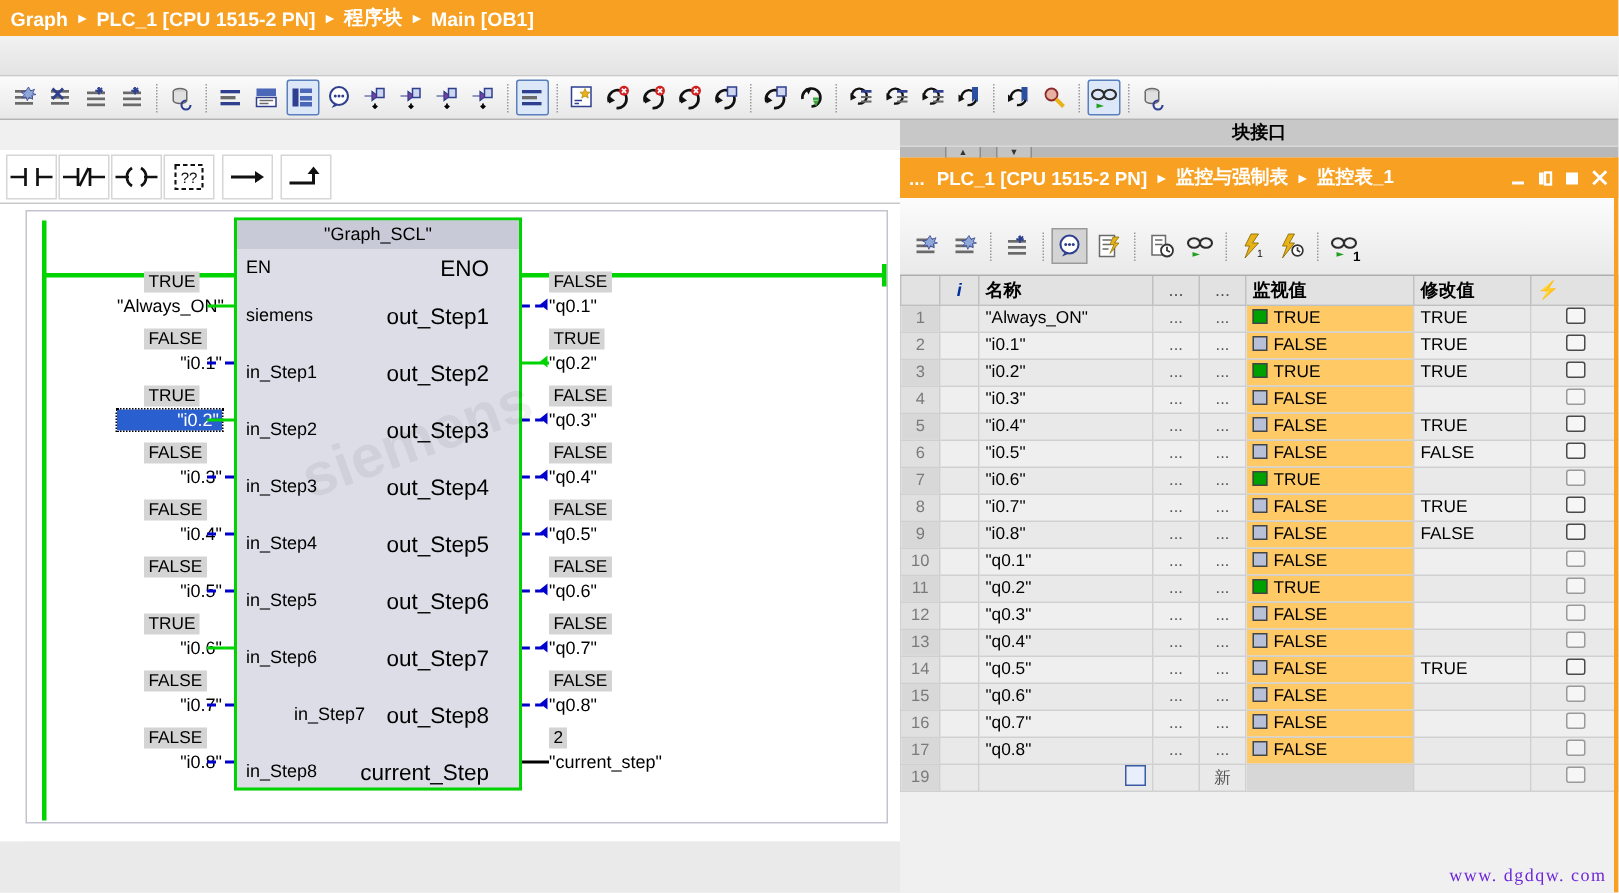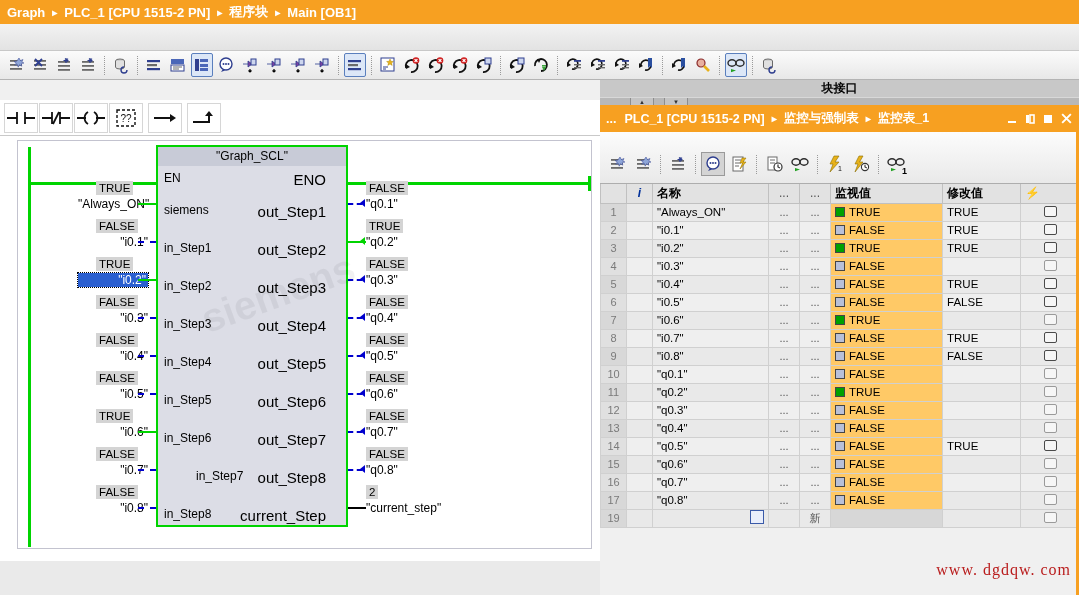--- a/index.html
+++ b/index.html
@@ -180,22 +180,22 @@
   .sq.on { background: #00a000; }
   .sq.off { background: #b8c0d8; }
   .chk { display:inline-block; width:13px; height:11px; border:1px solid #9a9a9a;
          background: #f6f6f6; border-radius: 2px; }
   .chk.dark { border-color: #4a4a4a; }
   .wt-footer {
     position: absolute; left: 600px; top: 566px; width: 479px; height: 29px;
     background: #f0f0f0;
   }
   .wmark {
-    position:absolute; right: 8px; bottom: 16px; color: #b91c1c;
-    font-size: 16px; font-family: "Liberation Serif", serif; letter-spacing: 1px;
+    position:absolute; right: 8px; bottom: 4px; color: #6d28d9;
+    font-size: 12px; font-family: "Liberation Serif", serif; letter-spacing: 1px;
   }
   .bigmark {
     position:absolute; color: rgba(0,0,0,0.055); font-size: 40px; font-weight:bold;
     transform: rotate(-20deg); pointer-events:none; white-space:nowrap;
   }
   .rightedge {
     position:absolute; left: 1076px; top: 105px; width: 3px; height: 490px; background:#f7a021;
   }
 </style>
 </head>

